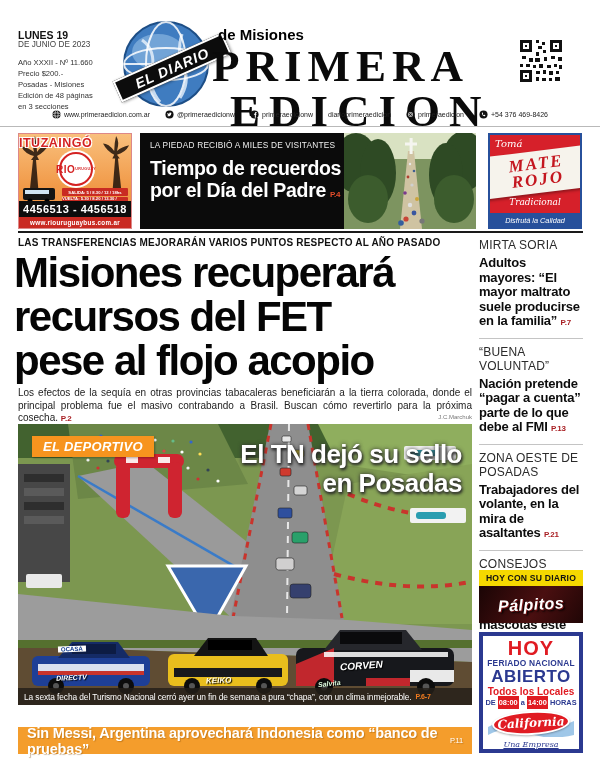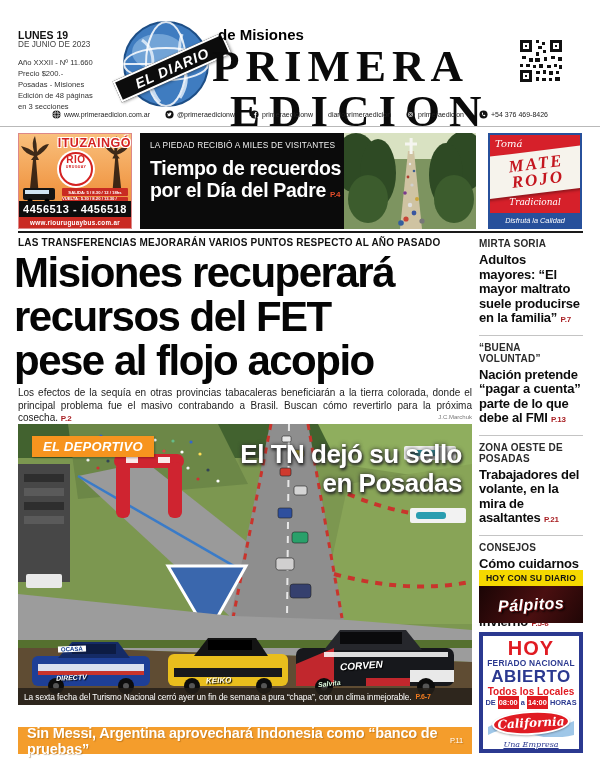--- a/index.html
+++ b/index.html
@@ -23,24 +23,24 @@
   #qr{left:518px;top:38px}
 
   
   #social{left:18px;top:106px;width:564px;height:16px;display:flex;align-items:center;justify-content:center;gap:15px;font-size:7px;color:#222}
   .soc{display:flex;align-items:center;gap:3px}
   .soc svg{display:block}
   #rule-top{left:0;top:126px;width:600px;height:1px;background:#b9b9b9}
 
   
   #ad-itu{left:18px;top:133px;width:114px;height:96px;background:linear-gradient(#f9c07d,#f19a49 55%,#ec8a3c);overflow:hidden;border:1px solid #d88}
-  #ad-itu .ttl{position:absolute;left:0;top:2px;width:100%;text-align:right;font-size:12.5px;font-weight:bold;color:#d42222;
+  #ad-itu .ttl{position:absolute;left:0;top:2px;width:100%;text-align:left;font-size:12.5px;font-weight:bold;color:#d42222;
       text-shadow:-1px -1px 0 #fff,1px -1px 0 #fff,-1px 1px 0 #fff,1px 1px 0 #fff;letter-spacing:.5px}
   #ad-itu .rio{position:absolute;left:40px;top:18px;width:34px;height:34px;background:#fff;border:2px solid #d42222;border-radius:50%;
-      display:flex;flex-direction:column;align-items:center;box-shadow:0 0 0 2px #fff}
+      display:flex;flex-direction:row;align-items:center;justify-content:center;box-shadow:0 0 0 2px #fff}
   #ad-itu .rio .r1{font-size:10px;font-weight:bold;color:#d42222;letter-spacing:.5px}
   #ad-itu .rio .r2{font-size:3.6px;font-weight:bold;color:#d42222;letter-spacing:.4px}
   #ad-itu .sch{position:absolute;right:3px;width:66px;height:8px;background:#c92a22;color:#fff;font-size:4.2px;font-weight:bold;
       display:flex;align-items:center;justify-content:center;border-radius:1px}
   #ad-itu .phone{position:absolute;left:0;bottom:11px;width:100%;height:16px;background:#0d0d0d;color:#fff;
       font-size:11px;font-weight:bold;display:flex;align-items:center;justify-content:center;letter-spacing:.5px}
   #ad-itu .url{position:absolute;left:0;bottom:0;width:100%;height:11px;background:#c92a22;color:#fff;
       font-size:6.3px;font-weight:bold;display:flex;align-items:center;justify-content:center;letter-spacing:.3px}
 
   #banner-piedad{left:140px;top:133px;width:336px;height:96px;background:#0b0b0b;display:flex}
@@ -67,21 +67,21 @@
   .hl{left:14px;width:465px;font-size:42px;font-weight:bold;letter-spacing:-1.5px;color:#050505;line-height:42px}
   #hl1{top:252px}#hl2{top:296px}#hl3{top:340px}
   #lead-deck{left:18px;top:387px;width:454px;font-size:10px;line-height:12.5px;color:#222;text-align:justify}
   .pageref{color:#a81e22;font-weight:bold;font-size:8px}
   #photo-credit{left:18px;top:414px;width:454px;text-align:right;font-size:6px;color:#777}
 
   
   #sidebar{left:479px;top:236px;width:104px}
   .sb-item{padding:6px 0 7px;border-bottom:1px solid #c4c4c4}
   .sb-item:first-child{padding-top:2px}
-  .sb-kicker{font-size:10px;font-weight:bold;color:#2b2b2b;letter-spacing:.2px;margin-bottom:4px}
+  .sb-kicker{font-size:12px;font-weight:normal;color:#2b2b2b;letter-spacing:.2px;margin-bottom:4px}
   .sb-title{font-size:13px;font-weight:bold;line-height:14.5px;color:#0c0c0c;letter-spacing:-.2px}
 
   
   #palpitos{left:479px;top:570px;width:104px;height:53px}
   #palp-bar{height:16px;background:#f5d800;color:#111;font-size:8.6px;font-weight:bold;
       display:flex;align-items:center;justify-content:center;letter-spacing:.2px}
   #palp-body{height:37px;background:linear-gradient(120deg,#1a0505,#4a0f10 55%,#200606);display:flex;align-items:center;justify-content:center}
   #palp-brand{color:#fff;font-weight:bold;font-style:italic;font-size:16px;transform:rotate(-3deg);
       text-shadow:1px 1px 0 #7a1416,2px 2px 2px #000;letter-spacing:.5px}
 

